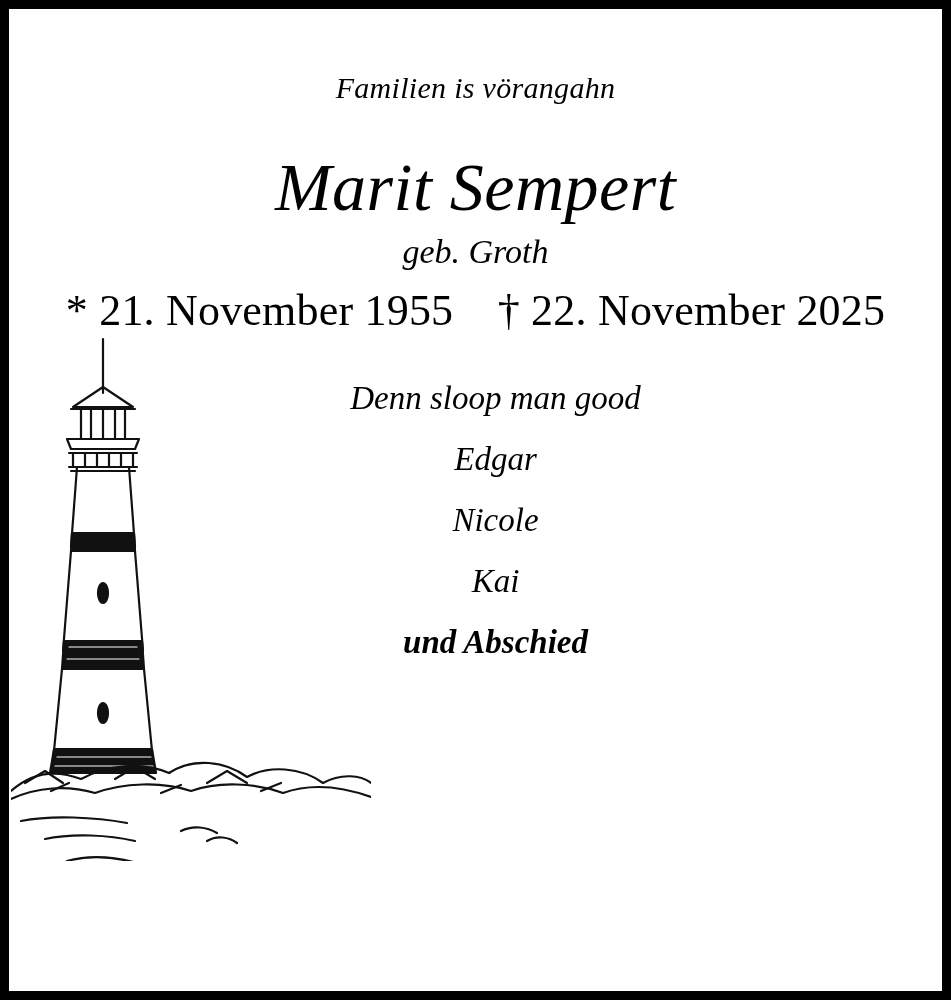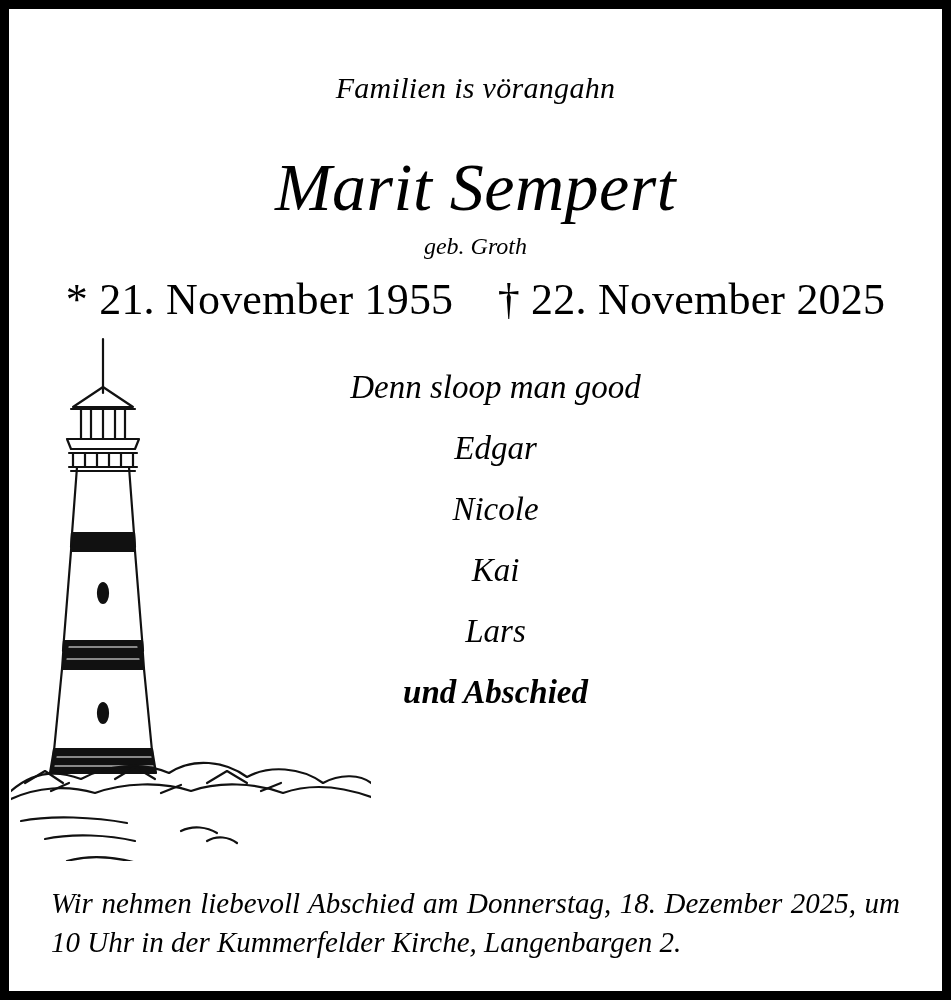--- a/index.html
+++ b/index.html
@@ -38,21 +38,21 @@
     text-align: center;
     font-style: italic;
     font-size: 68px;
     line-height: 1.05;
     margin-top: 48px;
     letter-spacing: 0.5px;
   }
   .maiden {
     text-align: center;
     font-style: italic;
-    font-size: 24px;
+    font-size: 34px;
     margin-top: 10px;
   }
   .dates {
     text-align: center;
     font-size: 44px;
     margin-top: 14px;
     letter-spacing: 0.2px;
   }
   .dates .sep {
     display: inline-block;
@@ -185,23 +185,21 @@
       <span>* 21. November 1955</span>
       <span class="sep"></span>
       <span>† 22. November 2025</span>
     </div>
 
     <div class="farewell">
       <div class="line first">Denn sloop man good</div>
       <div class="line">Edgar</div>
       <div class="line">Nicole</div>
       <div class="line">Kai</div>
-      <div class="line">Lars</div>
       <div class="line last">und Abschied</div>
     </div>
 
     <div class="footer">
-      <p class="para1">Wir nehmen liebevoll Abschied am Donnerstag, 18. Dezember 2025, um 10 Uhr in der Kummerfelder Kirche, Langenbargen 2.</p>
       <p class="para2">Die Beisetzung im Ruheforst findet im engsten Familienkreis statt.</p>
     </div>
 
   </div>
 </div>
 
 </body></html>

